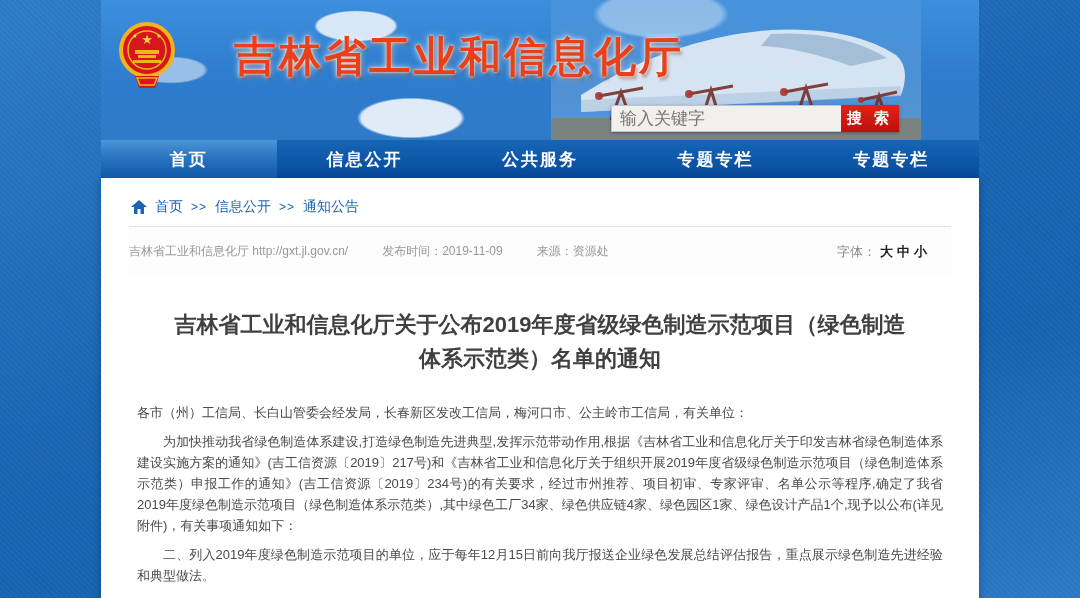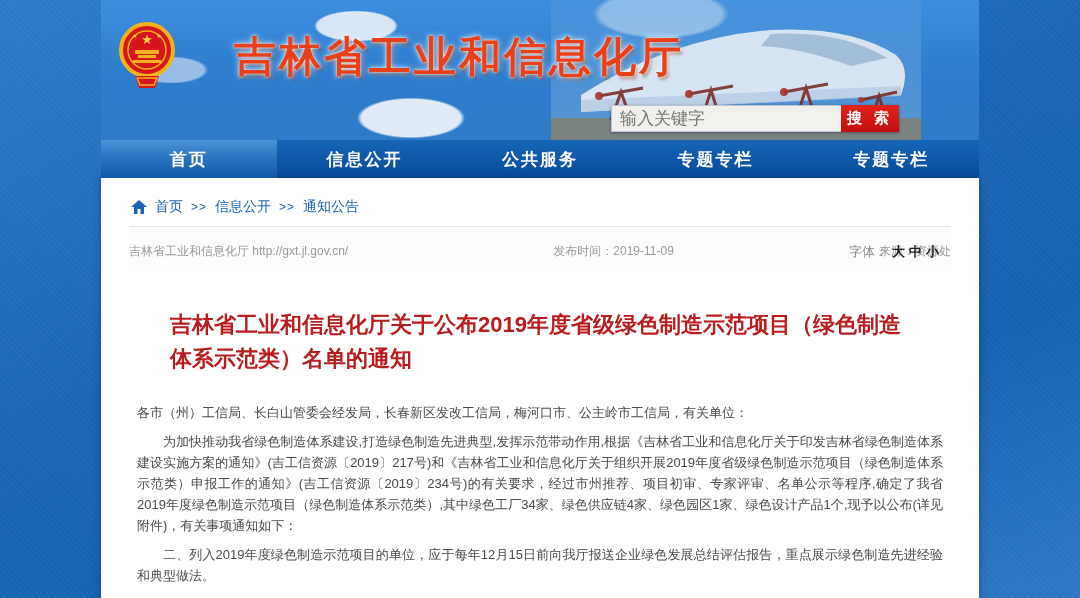--- a/index.html
+++ b/index.html
@@ -63,30 +63,30 @@
   .content {
     background:#fff; min-height:420px; padding:16px 28px 20px 28px;
     box-shadow:0 0 8px rgba(0,20,60,.35);
   }
   .breadcrumb { display:flex; align-items:center; gap:8px; font-size:14px; color:#1d64b5; padding:4px 2px 10px 2px; }
   .breadcrumb .crumb { cursor:pointer; }
   .breadcrumb .sep { color:#1d64b5; font-size:12px; letter-spacing:1px; }
   .crumb-rule { border:none; border-top:1px solid #e4e4e4; margin:0 0 0 0; }
 
   .meta-row {
-    position:relative; display:flex; justify-content:space-between; align-items:center; gap:34px;
+    position:relative; display:flex; justify-content:flex-start; align-items:center; gap:34px;
     font-size:12px; color:#999; padding:16px 0 14px 0; background:#fdfdfd;
   }
   .meta-item { white-space:nowrap; }
-  .font-size-ctl { position:absolute; right:12px; color:#888; font-size:13px; }
+  .font-size-ctl { position:absolute; right:24px; color:#888; font-size:13px; }
   .font-size-ctl b { color:#222; font-weight:bold; margin-left:4px; cursor:pointer; }
 
   .article-title {
-    margin:34px auto 26px auto; width:90%; 
-    font-size:22px; font-weight:bold; color:#b91c1c; line-height:1.55;
+    margin:34px auto 26px auto; width:90%; text-align:center;
+    font-size:22px; font-weight:bold; color:#404040; line-height:1.55;
   }
   .article-body { font-size:13px; color:#4a4a4a; line-height:21px; }
   .article-body p { margin:8px; text-align:justify; }
   .article-body p.indent { text-indent:2em; }
 </style>
 </head>
 <body>
 
 <div class="container">
 

